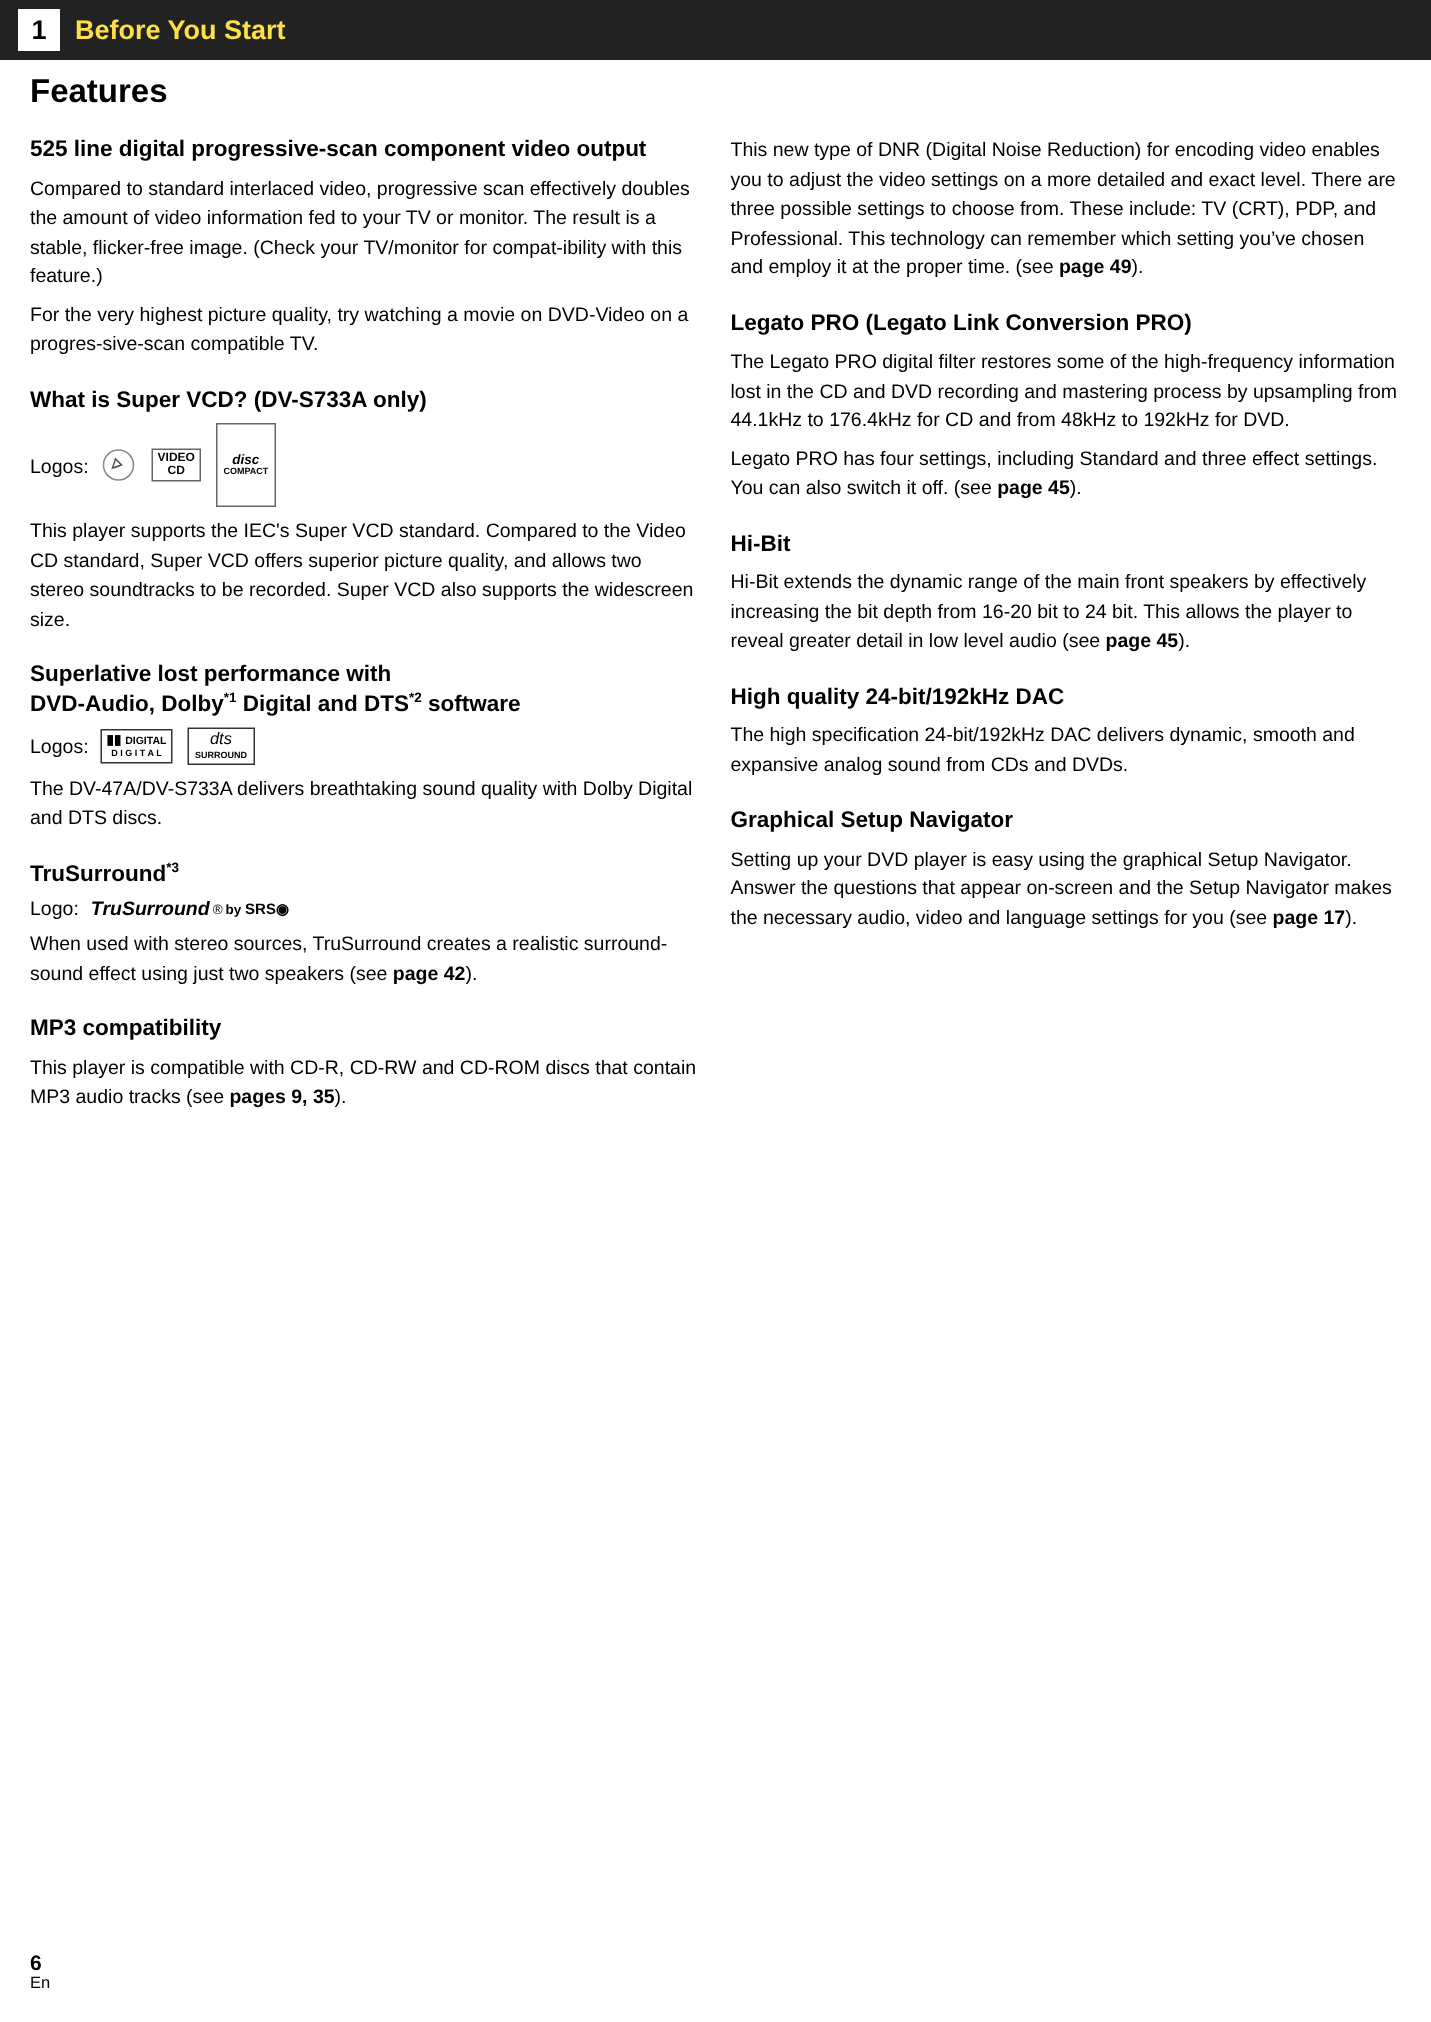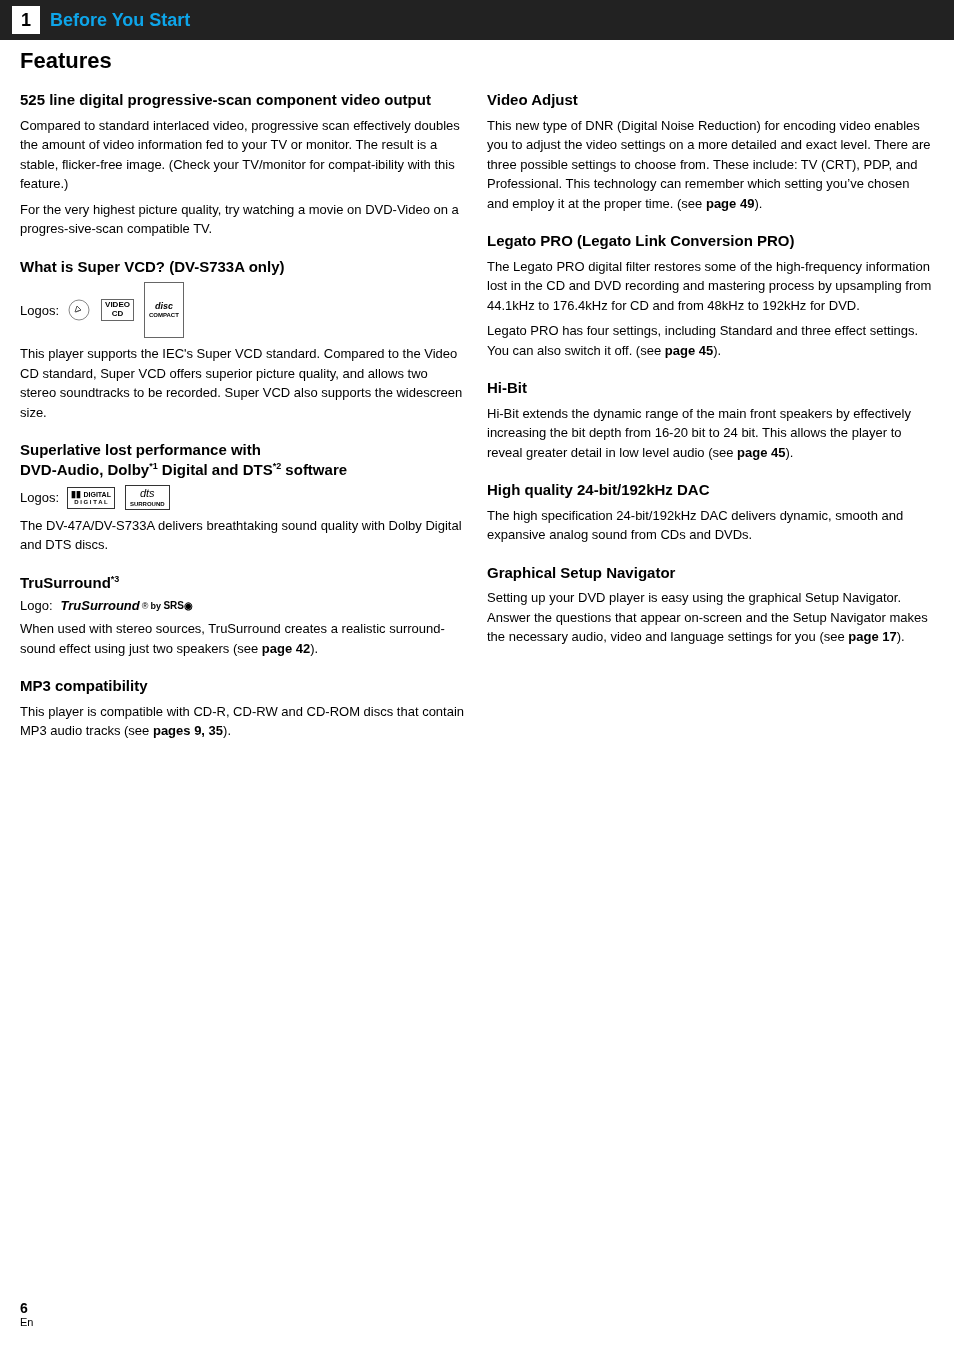--- a/index.html
+++ b/index.html
@@ -29,21 +29,21 @@
       width: 28px;
       height: 28px;
       display: flex;
       align-items: center;
       justify-content: center;
       margin-right: 10px;
     }
     .chapter-title {
       font-size: 18px;
       font-weight: bold;
-      color: #0ea5e9;
+      color: #fde047;
     }
 
     
     .content-area {
       padding: 0 20px 20px 20px;
     }
 
     .section-title {
       font-size: 22px;
       font-weight: bold;
@@ -208,21 +208,20 @@
           <div class="subsection-body">
             <span>This player is compatible with CD-R, CD-RW and CD-ROM discs that contain MP3 audio tracks (see </span><span class="bold-text">pages 9, 35</span><span>).</span>
           </div>
         </div>
 
       </div>
 
       <div class="col-right">
 
         <div class="subsection">
-          <div class="subsection-title">Video Adjust</div>
           <div class="subsection-body">
             <span>This new type of DNR (Digital Noise Reduction) for encoding video enables you to adjust the video settings on a more detailed and exact level. There are three possible settings to choose from. These include: TV (CRT), PDP, and Professional. This technology can remember which setting you’ve chosen and employ it at the proper time. (see </span><span class="bold-text">page 49</span><span>).</span>
           </div>
         </div>
 
         <div class="subsection">
           <div class="subsection-title">Legato PRO (Legato Link Conversion PRO)</div>
           <div class="subsection-body">The Legato PRO digital filter restores some of the high-frequency information lost in the CD and DVD recording and mastering process by upsampling from 44.1kHz to 176.4kHz for CD and from 48kHz to 192kHz for DVD.</div>
           <div class="subsection-body">
             <span>Legato PRO has four settings, including Standard and three effect settings. You can also switch it off. (see </span><span class="bold-text">page 45</span><span>).</span>

